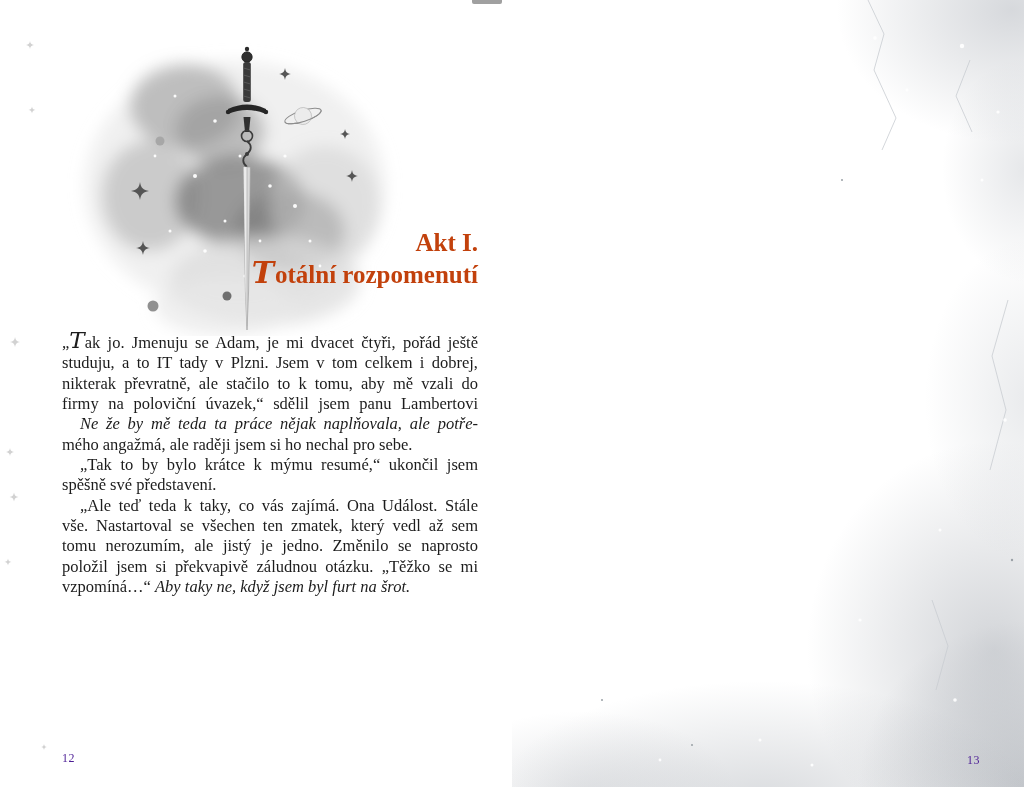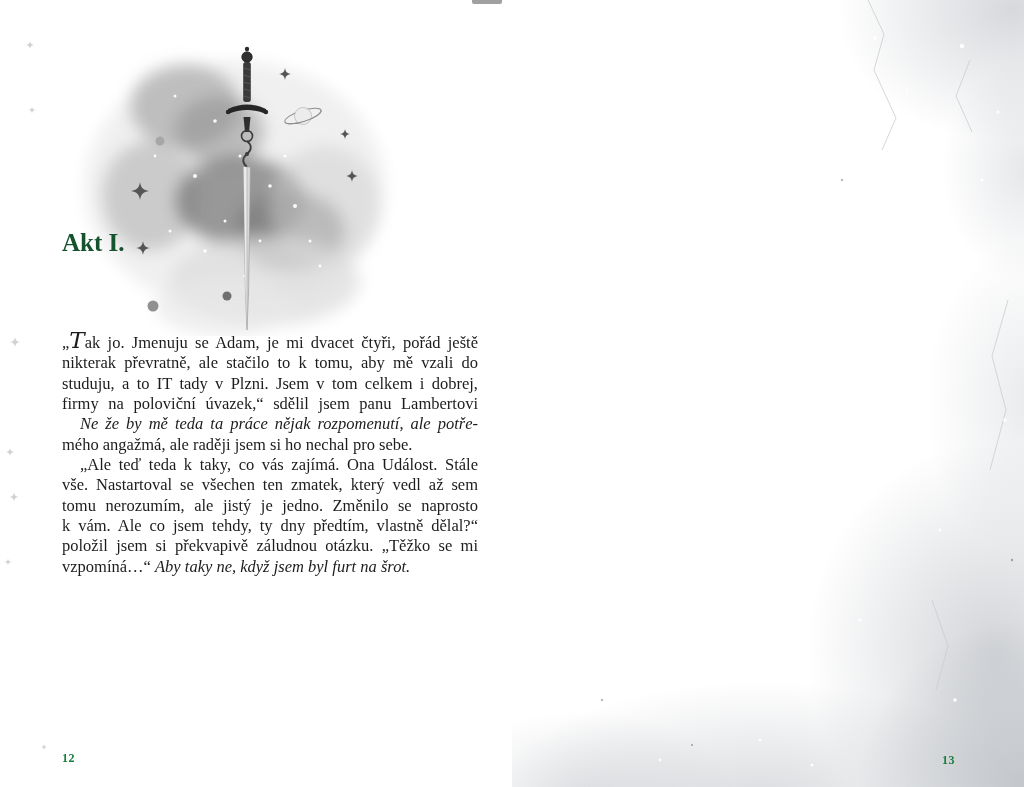--- a/index.html
+++ b/index.html
@@ -23,21 +23,21 @@
       radial-gradient(ellipse 380px 170px at 250px 800px, rgba(166,171,178,.42), rgba(166,171,178,0) 70%),
       radial-gradient(ellipse 220px 120px at 70px 795px,  rgba(180,184,190,.35), rgba(180,184,190,0) 70%),
       radial-gradient(ellipse 230px 230px at 512px 787px, rgba(148,154,162,.5),  rgba(148,154,162,0) 72%);
   }
   .decor-svg{position:absolute;inset:0;z-index:0;pointer-events:none}
 
   .illustration{position:absolute;left:55px;top:36px;width:370px;height:300px;z-index:1}
 
   .chapter-heading{
     position:absolute;left:62px;top:227px;width:416px;z-index:2;
-    text-align:left;font-weight:bold;font-size:25px;line-height:32px;color:#14532d;
+    text-align:right;font-weight:bold;font-size:25px;line-height:32px;color:#c2410c;
   }
   .swash-lg{
     font-family:"DejaVu Serif",serif;font-style:italic;font-size:30px;line-height:0;margin-right:1px;
   }
 
   .body-text{
     position:absolute;z-index:2;font-size:16.5px;line-height:20.35px;color:#1c1c1c;
   }
   #left-body{left:62px;top:333px;width:416px}
 
@@ -46,24 +46,24 @@
     white-space:normal;
   }
   .line.end{text-align-last:left}
   .para.indent .line:first-child{text-indent:18px}
   .it{font-style:italic}
   .swash{
     font-family:"DejaVu Serif",serif;font-style:italic;font-size:23px;line-height:0;
   }
 
   .page-num{
-    position:absolute;z-index:2;font-size:12px;color:#15803d;letter-spacing:.5px;font-weight:bold;
+    position:absolute;z-index:2;font-size:12px;color:#4c1d95;letter-spacing:.5px;
   }
   .pn-left{left:62px;top:751px}
-  .pn-right{left:430px;top:753px}
+  .pn-right{left:455px;top:753px}
 
   .scan-artifact{
     position:absolute;left:472px;top:0;width:30px;height:4px;z-index:3;
     background:#a0a0a0;border-radius:0 0 2px 2px;
   }
 </style>
 </head>
 <body>
 
 <div class="page page-left">
@@ -157,38 +157,42 @@
       <path d="M192,105 c5,4 5,9 0,13 c-5,4 -5,9 0,13" fill="none" stroke="#3c3c3c" stroke-width="1.8"></path>
       <circle cx="192" cy="118" r="2" fill="#3c3c3c"></circle>
       <polygon points="188.6,131 195.4,131 193.6,255 192,294 190.4,255" fill="#d9d9d9" stroke="#9e9e9e" stroke-width="0.7"></polygon>
       <polygon points="188.6,131 192,131 192,290 190.4,255" fill="#efefef" opacity="0.85"></polygon>
       <line x1="192" y1="131" x2="192" y2="290" stroke="#b3b3b3" stroke-width="0.8"></line>
     </g>
   </svg>
 
   <div class="chapter-heading">
     <div>Akt I.</div>
+    <div><span class="swash-lg">T</span><span>otální rozpomenutí</span></div>
   </div>
 
   <div id="left-body" class="body-text">
       <div class="para">
         <div class="line"><span>„</span><span class="swash">T</span><span>ak jo. Jmenuju se Adam, je mi dvacet čtyři, pořád ještě</span></div>
+        <div class="line"><span>studuju, a to IT tady v Plzni. Jsem v tom celkem i dobrej,</span></div>
         <div class="line"><span>nikterak převratně, ale stačilo to k tomu, aby mě vzali do</span></div>
-        <div class="line"><span>studuju, a to IT tady v Plzni. Jsem v tom celkem i dobrej,</span></div>
         <div class="line"><span>firmy na poloviční úvazek,“ sdělil jsem panu Lambertovi</span></div>
       </div>
       <div class="para indent">
-        <div class="line"><span class="it">Ne že by mě teda ta práce nějak rozpomenutí, ale potře-</span></div>
+        <div class="line"><span class="it">Ne že by mě teda ta práce nějak naplňovala, ale potře-</span></div>
         <div class="line end"><span>mého angažmá, ale raději jsem si ho nechal pro sebe.</span></div>
+      </div>
+      <div class="para indent">
+        <div class="line"><span>„Tak to by bylo krátce k mýmu resumé,“ ukončil jsem</span></div>
+        <div class="line end"><span>spěšně své představení.</span></div>
       </div>
       <div class="para indent">
         <div class="line"><span>„Ale teď teda k taky, co vás zajímá. Ona Událost. Stále</span></div>
         <div class="line"><span>vše. Nastartoval se všechen ten zmatek, který vedl až sem</span></div>
         <div class="line"><span>tomu nerozumím, ale jistý je jedno. Změnilo se naprosto</span></div>
-        <div class="line"><span>k vám. Ale co jsem tehdy, ty dny předtím, vlastně dělal?“</span></div>
         <div class="line"><span>položil jsem si překvapivě záludnou otázku. „Těžko se mi</span></div>
         <div class="line end"><span>vzpomíná…“ </span><span class="it">Aby taky ne, když jsem byl furt na šrot.</span></div>
       </div>
     </div>
 
   <div class="page-num pn-left">12</div>
 </div>
 
 <div class="page page-right">
 

